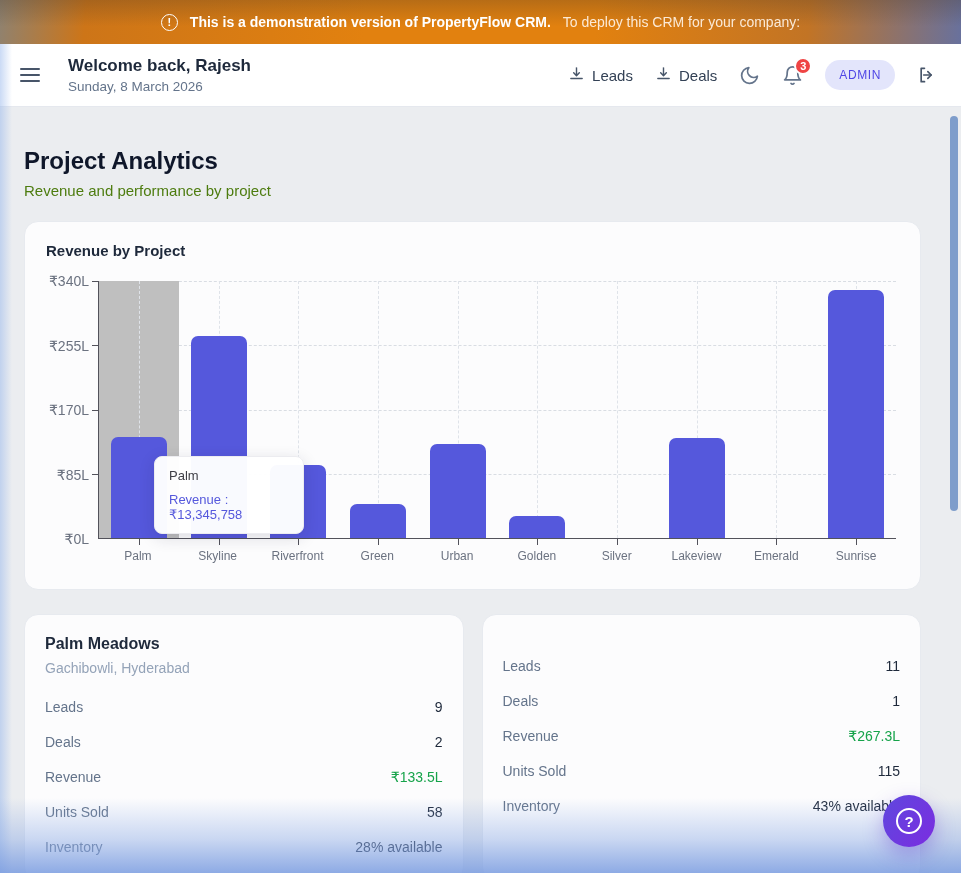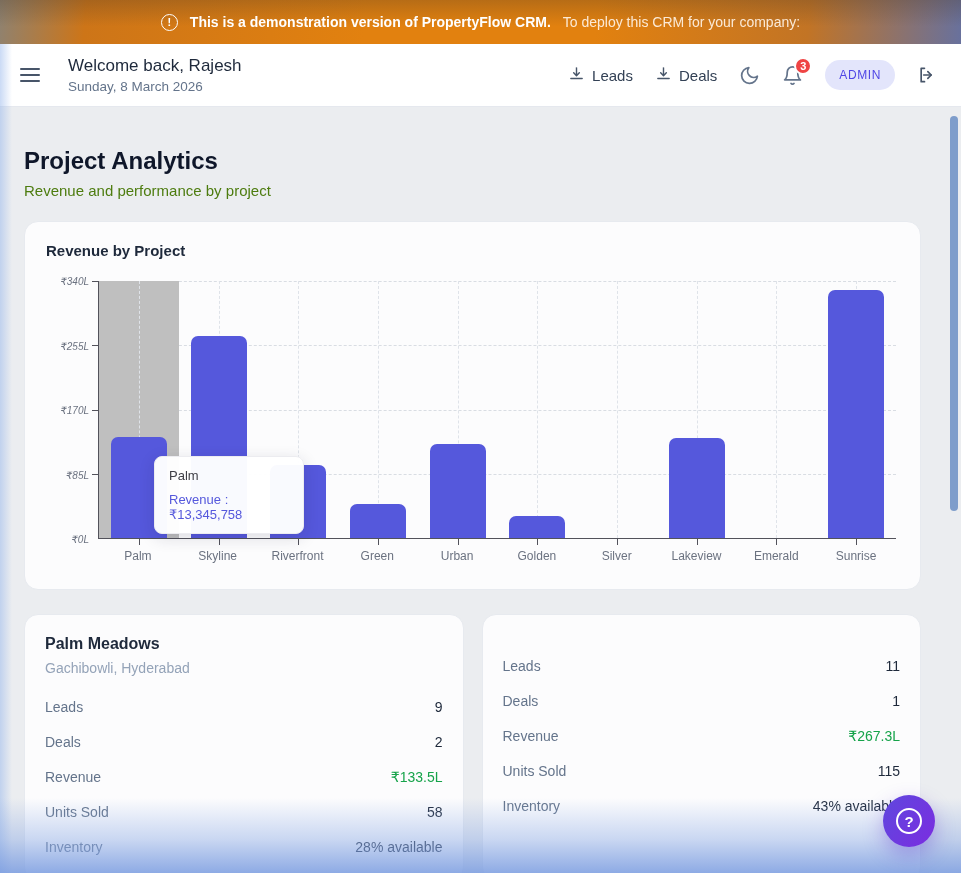--- a/index.html
+++ b/index.html
@@ -32,21 +32,21 @@
 
   
   .header{
     height:63px;background:#ffffff;border-bottom:1px solid #e5e8ee;
     display:flex;align-items:center;padding:0 24px 0 20px;gap:18px;
   }
   .hamburger{width:28px;height:28px;border:none;background:none;cursor:pointer;
     display:flex;flex-direction:column;justify-content:center;gap:4px;}
   .hamburger span{display:block;width:20px;height:2px;background:#475569;border-radius:2px;}
   .welcome{margin-left:2px;}
-  .welcome h1{font-size:17px;font-weight:normal;color:#1e293b;}
+  .welcome h1{font-size:17px;font-weight:bold;color:#1e293b;}
   .welcome p{font-size:13.5px;color:#64748b;margin-top:3px;}
   .spacer{flex:1;}
   .hdr-actions{display:flex;align-items:center;gap:22px;}
   .ghost-btn{display:flex;align-items:center;gap:7px;background:none;border:none;
     color:#334155;font-size:15px;cursor:pointer;font-family:inherit;}
   .icon-btn{background:none;border:none;cursor:pointer;position:relative;display:flex;
     align-items:center;color:#64748b;}
   .icon-btn svg{display:block;}
   .notif-badge{
     position:absolute;top:-8px;right:-9px;min-width:18px;height:18px;border-radius:999px;
@@ -66,21 +66,21 @@
 
   .card{
     background:rgba(253,253,254,.92);border:1px solid #e7eaef;border-radius:14px;
   }
   .chart-card{margin-top:22px;padding:20px 24px 26px 21px;}
   .chart-title{font-size:15px;font-weight:bold;color:#1e293b;}
 
   .chart-wrap{display:flex;margin-top:22px;}
   .y-axis{width:52px;position:relative;height:258px;flex:0 0 52px;}
   .y-axis span{position:absolute;right:9px;transform:translateY(-50%);
-    font-size:10px;color:#6b7280;white-space:nowrap;font-style:italic;}
+    font-size:14px;color:#6b7280;white-space:nowrap;}
   .plot{flex:1;position:relative;height:258px;
     border-left:1.5px solid #52525b;border-bottom:1.5px solid #52525b;display:flex;}
   .hgrid{position:absolute;left:0;right:0;border-top:1px dashed #d9dde3;pointer-events:none;}
   .ytick{position:absolute;left:-7px;width:6px;border-top:1.5px solid #52525b;}
   .band{flex:1;position:relative;}
   .band-highlight{position:absolute;top:0;bottom:0;left:0;right:0;background:#bfbfbf;}
   .vgrid{position:absolute;left:50%;top:0;bottom:0;border-left:1px dashed #dfe3e9;pointer-events:none;}
   .bar{position:absolute;bottom:0;left:50%;transform:translateX(-50%);
     width:56px;border-radius:7px 7px 0 0;background:var(--bar,#5558dc);}
   .xtick{position:absolute;left:50%;bottom:-7px;height:6px;border-left:1.5px solid #52525b;}

